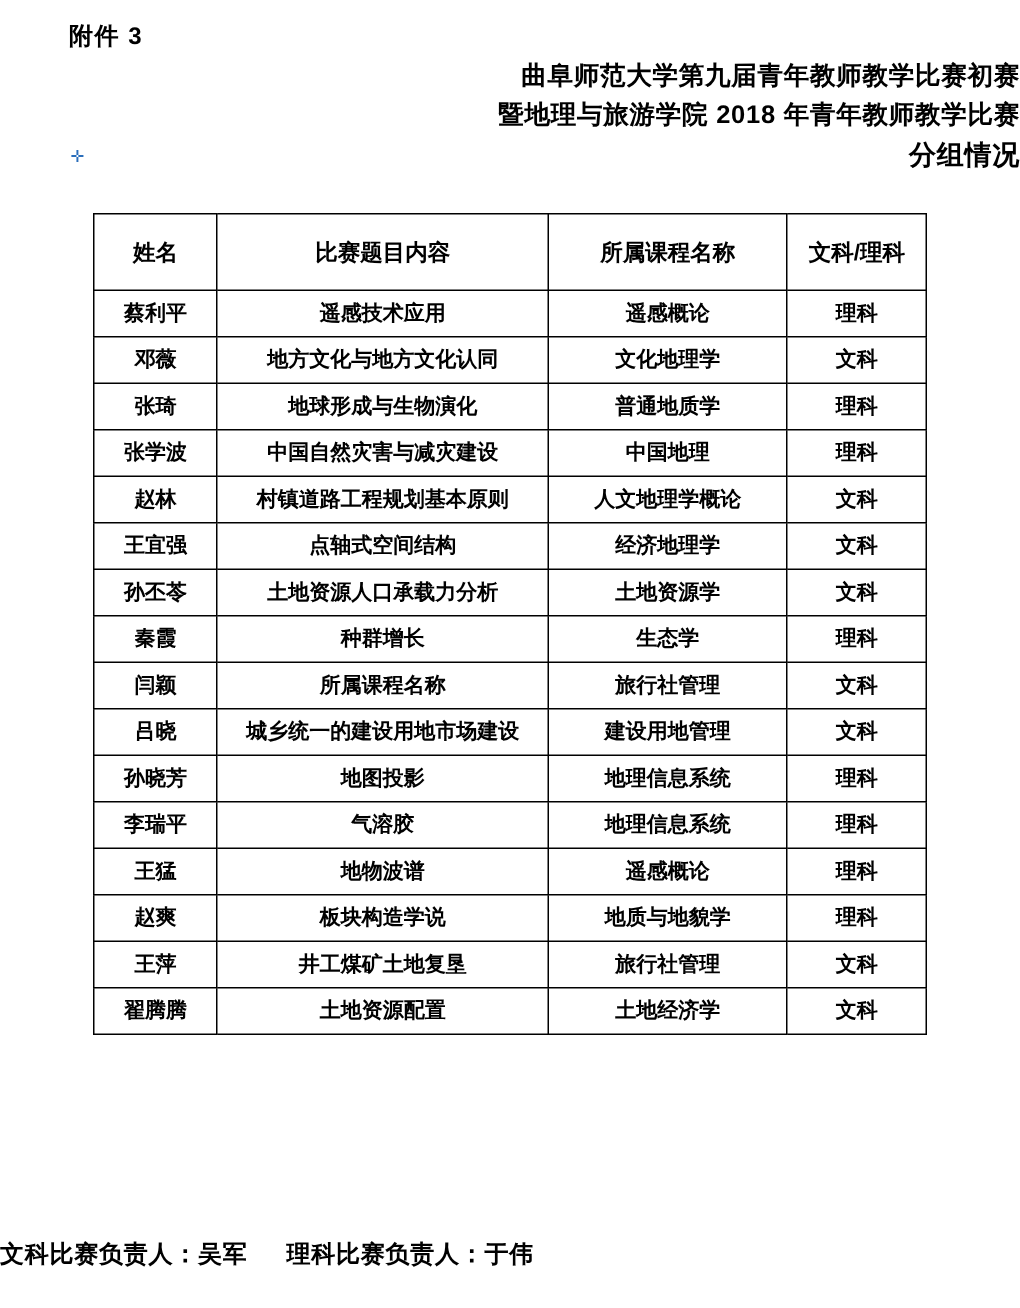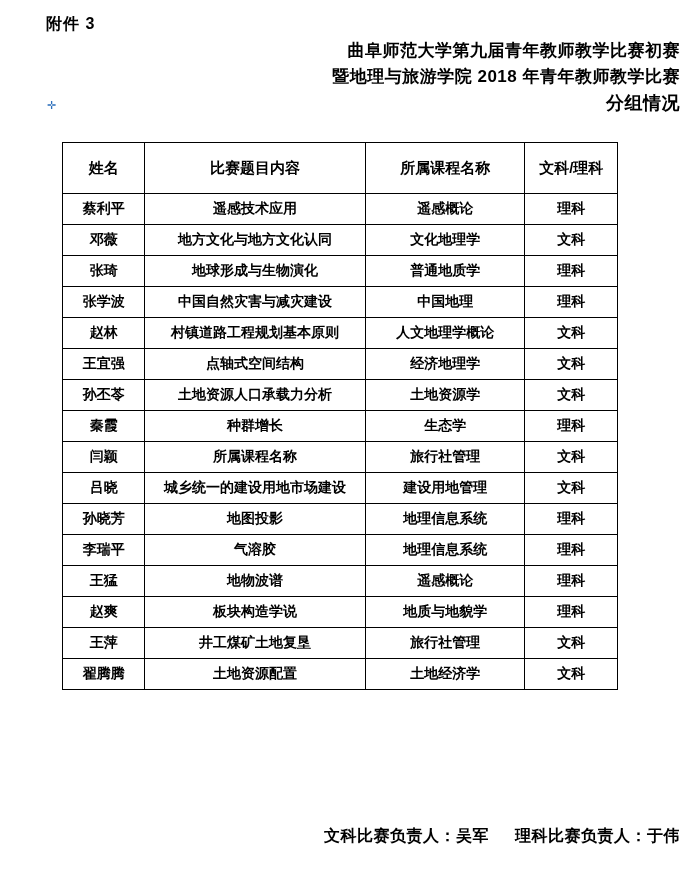--- a/index.html
+++ b/index.html
@@ -88,21 +88,21 @@
   .col-name { width: 76px; }
   .col-topic { width: 212px; }
   .col-course { width: 152px; }
   .col-type { width: 86px; }
   tr.tall td { height: 44px; }
   .footer-note {
     position: absolute;
     top: 826px;
     left: 0;
     width: 680px;
-    text-align: right;
+    text-align: left;
     font-size: 16px;
     font-weight: bold;
     letter-spacing: 0.5px;
   }
   .footer-note .gap {
     display: inline-block;
     width: 26px;
   }
 </style>
 </head>

